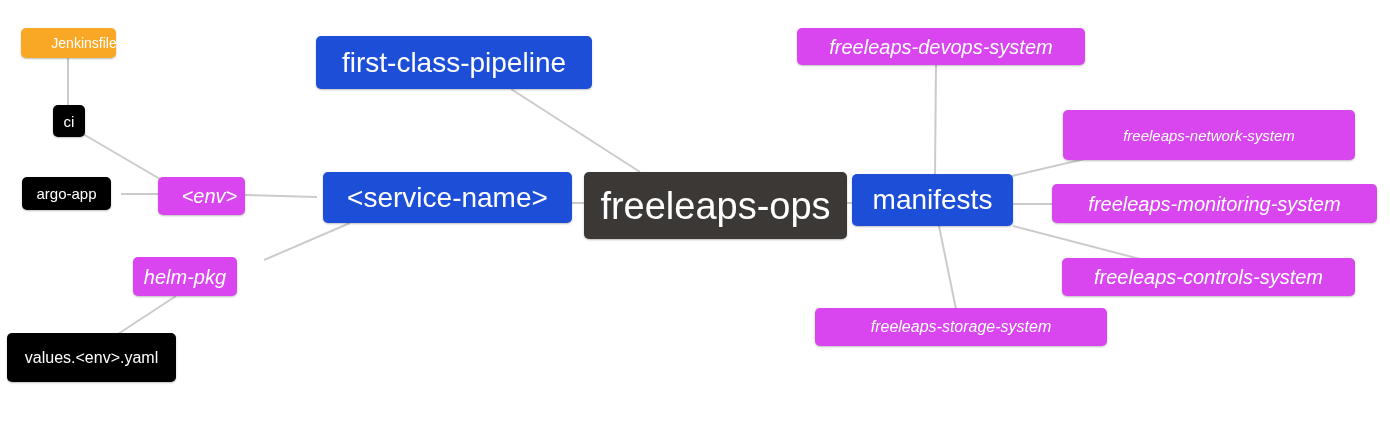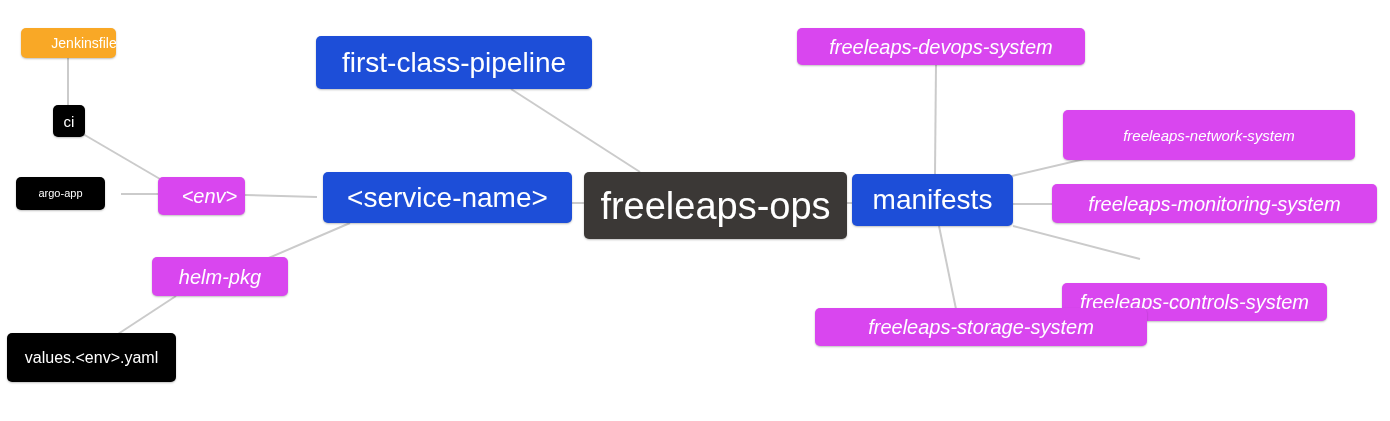--- a/index.html
+++ b/index.html
@@ -65,39 +65,39 @@
     <line x1="1012" y1="176" x2="1123" y2="150"></line>
     <line x1="1013" y1="204" x2="1052" y2="204"></line>
     <line x1="1013" y1="226" x2="1140" y2="259"></line>
     <line x1="939" y1="226" x2="956" y2="309"></line>
   </svg>
 
   <div class="node c-amber" style="left:21px;  top:28px;  width:95px;  height:30px; font-size:14px;">Jenkinsfile</div>
 
   <div class="node c-red" style="left:53px;  top:105px; width:32px;  height:32px; font-size:15px;">ci</div>
 
-  <div class="node c-red" style="left:16px;  top:177px; width:89px;  height:33px; font-size:11px;">argo-app</div>
+  <div class="node c-red" style="left:22px;  top:177px; width:89px;  height:33px; font-size:15px;">argo-app</div>
 
   <div class="node c-green" style="left:158px; top:177px; width:87px;  height:38px; font-size:20px;padding-left:16px;">&lt;env&gt;</div>
 
-  <div class="node c-green" style="left:152px; top:257px; width:136px; height:39px; font-size:20px;">helm-pkg</div>
+  <div class="node c-green" style="left:133px; top:257px; width:104px; height:39px; font-size:20px;">helm-pkg</div>
 
   <div class="node c-red" style="left:7px;   top:333px; width:169px; height:49px; font-size:16px;">values.&lt;env&gt;.yaml</div>
 
   <div class="node c-blue" style="left:316px; top:36px;  width:276px; height:53px; font-size:28px;">first-class-pipeline</div>
 
   <div class="node c-blue" style="left:317px; top:172px; width:249px; height:51px; font-size:28px;margin-left:6px;">&lt;service-name&gt;</div>
 
   <div class="node c-dark" style="left:584px; top:172px; width:263px; height:67px; font-size:38px;">freeleaps-ops</div>
 
   <div class="node c-blue" style="left:852px; top:174px; width:161px; height:52px; font-size:28px;">manifests</div>
 
   <div class="node c-green" style="left:797px; top:28px;  width:288px; height:37px; font-size:20px;">freeleaps-devops-system</div>
 
   <div class="node c-green" style="left:1055px; top:110px; width:292px; height:50px; font-size:15px;margin-left:8px;">freeleaps-network-system</div>
 
   <div class="node c-green" style="left:1052px; top:184px; width:325px; height:39px; font-size:20px;">freeleaps-monitoring-system</div>
 
-  <div class="node c-green" style="left:1062px; top:258px; width:265px; height:38px; font-size:20px;margin-top:25px;">freeleaps-controls-system</div>
+  <div class="node c-green" style="left:1062px; top:258px; width:293px; height:38px; font-size:20px;">freeleaps-controls-system</div>
 
-  <div class="node c-green" style="left:815px; top:308px; width:332px; height:38px; font-size:20px;">freeleaps-storage-system</div>
+  <div class="node c-green" style="left:815px; top:308px; width:292px; height:38px; font-size:16px;">freeleaps-storage-system</div>
 
 </div>
 
 </body></html>

